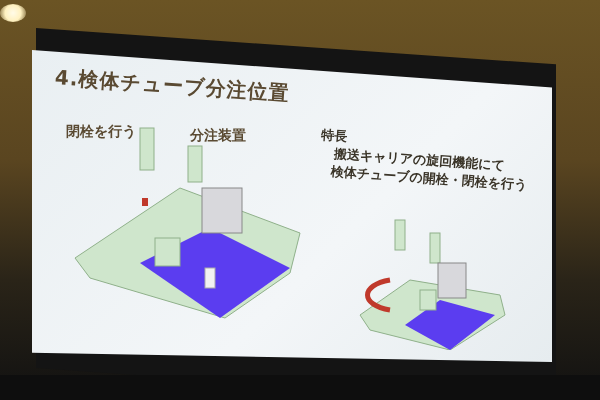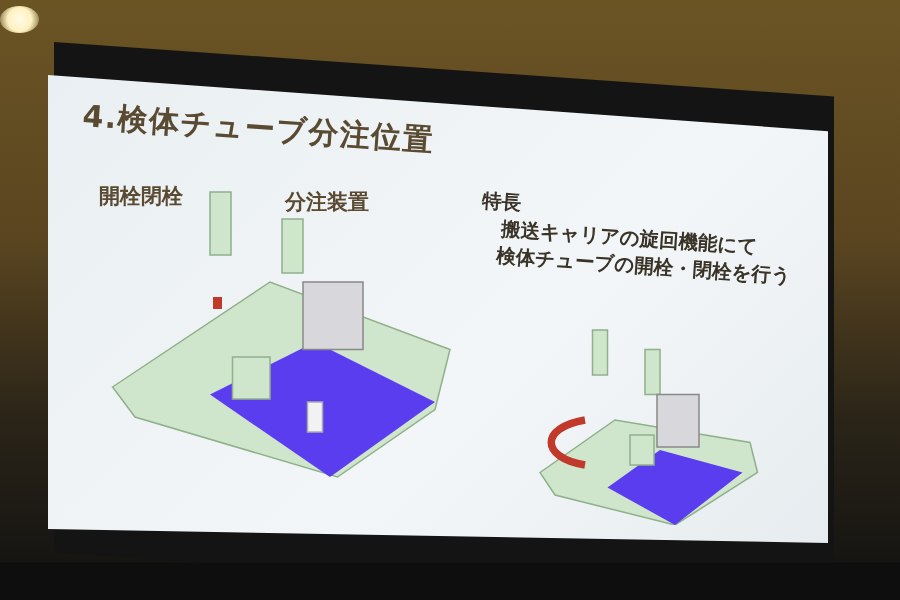--- a/index.html
+++ b/index.html
@@ -21,21 +21,21 @@
 <div class="light" style="left:0;top:4px;width:26px;height:18px;"></div>
 <div class="light" style="left:289px;top:52px;width:24px;height:14px;"></div>
 <div class="light" style="left:526px;top:86px;width:22px;height:12px;"></div>
 
 <div class="frame"></div>
 <div class="screen"></div>
 
 <div class="title">4.検体チューブ分注位置</div>
 
 <div class="label" style="left:66px;top:122px;">
-  <div>開栓閉栓</div>
+  <div>閉栓を行う</div>
 </div>
 <div class="label" style="left:190px;top:126px;">分注装置</div>
 
 <div class="feat" style="left:322px;top:126px;">
   <div>特長</div>
   <div style="padding-left:14px;">搬送キャリアの旋回機能にて</div>
   <div style="padding-left:12px;">検体チューブの開栓・閉栓を行う</div>
 </div>
 
 <svg class="floor" style="left:60px;top:118px;" width="260" height="210" viewBox="0 0 260 210">

